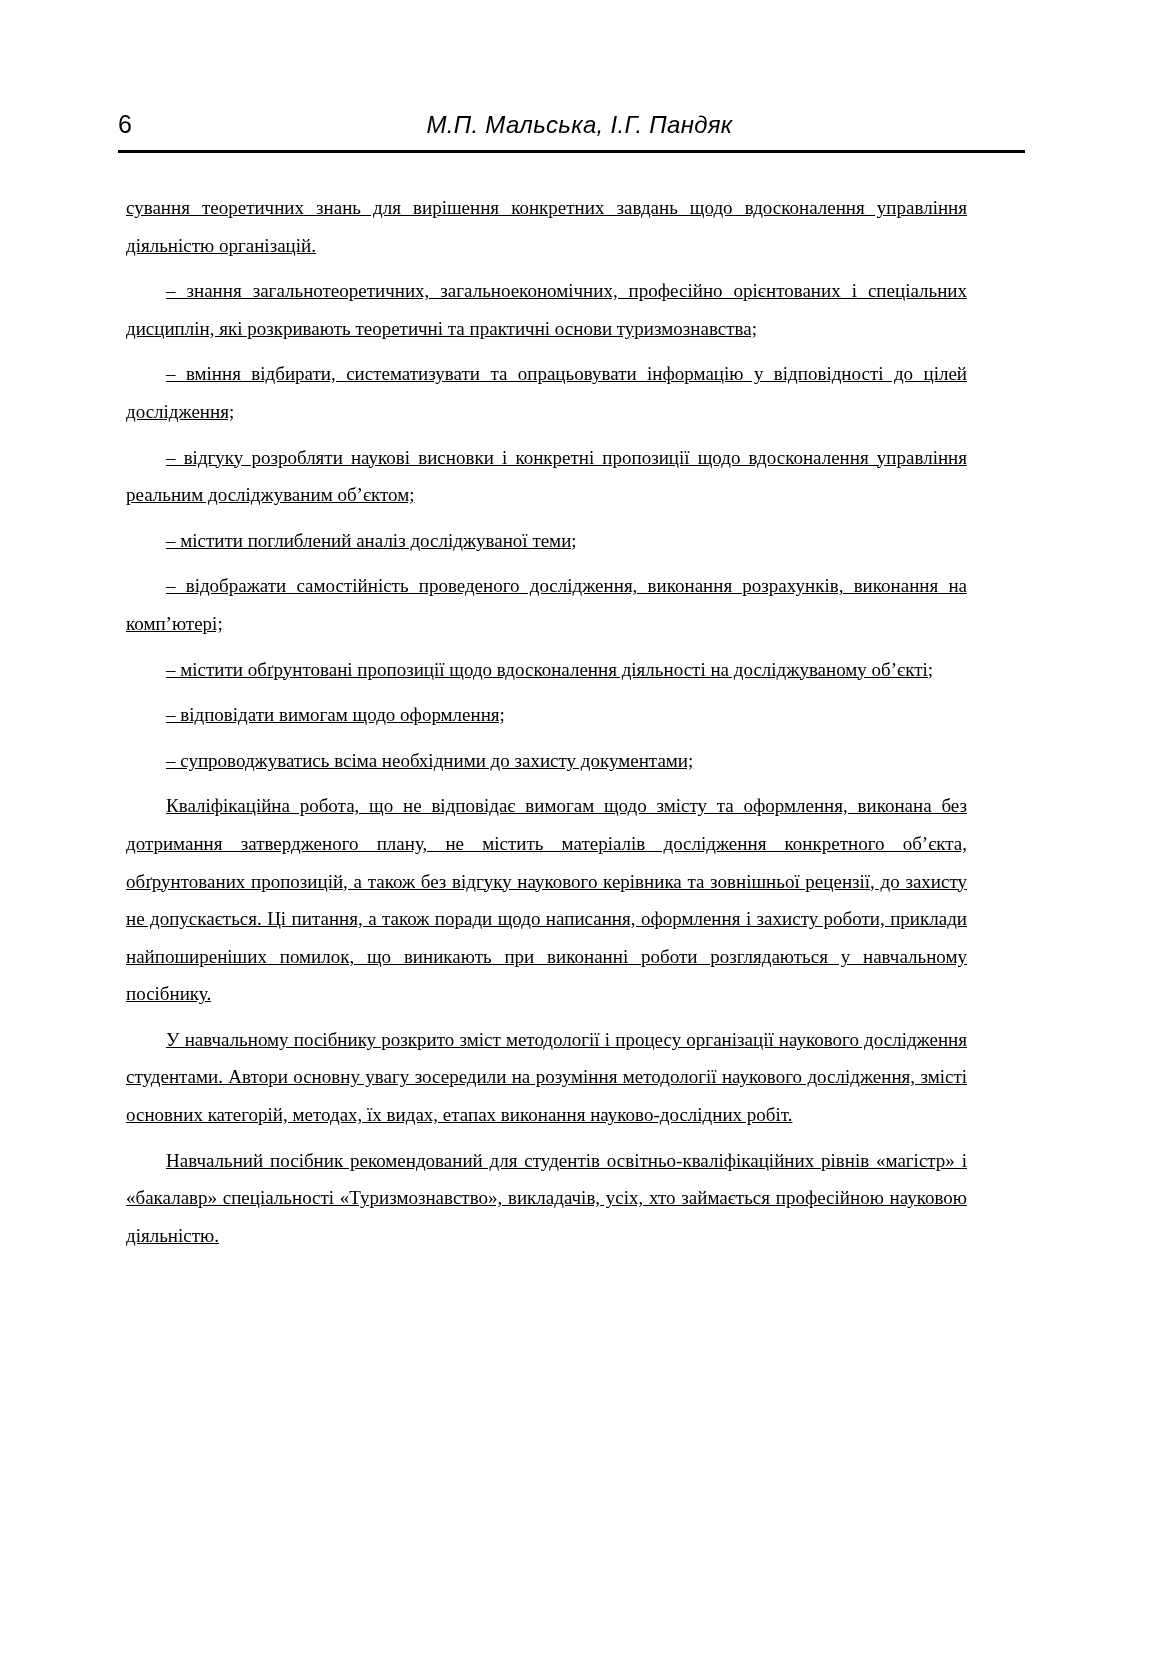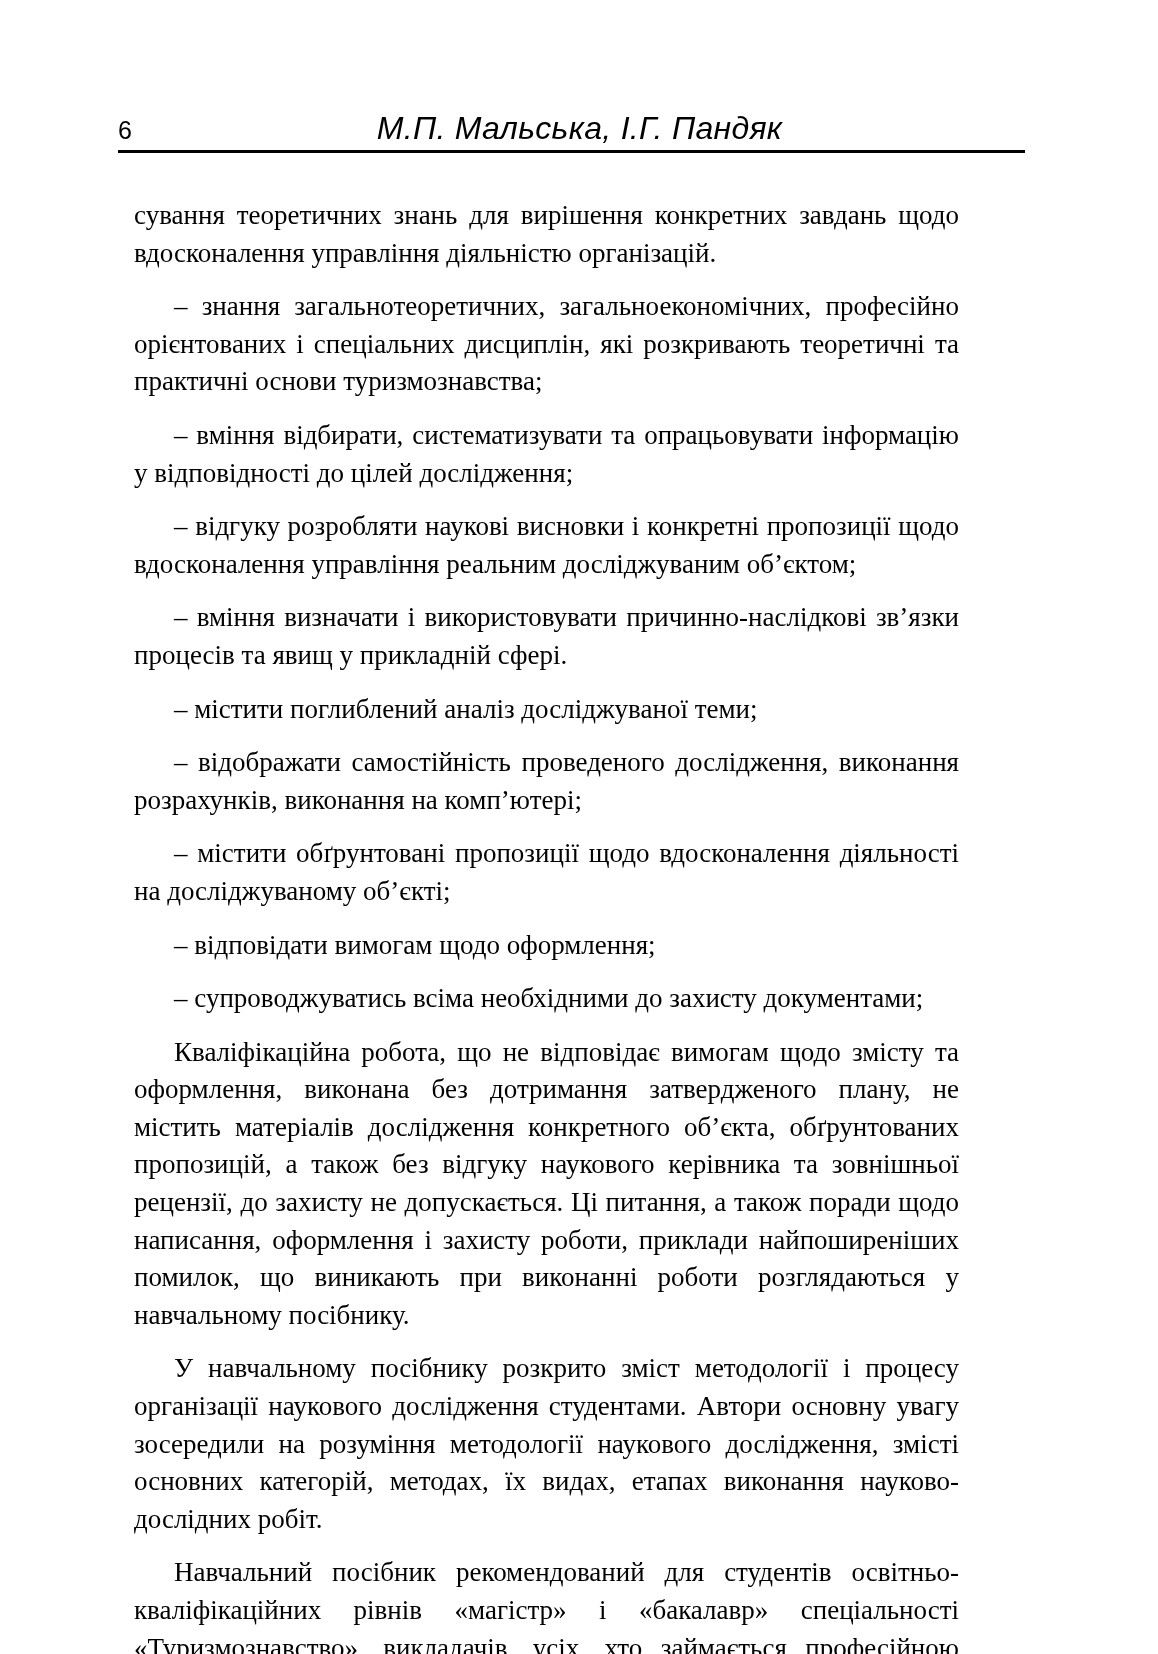--- a/index.html
+++ b/index.html
@@ -41,21 +41,21 @@
     font-style: normal;
     letter-spacing: 0.2px;
     width: 120px;
     flex: 0 0 auto;
   }
   .running-title {
     flex: 1 1 auto;
     text-align: center;
     font-family: "Liberation Sans", "DejaVu Sans", sans-serif;
     font-style: italic;
-    font-size: 32px;
+    font-size: 24px;
     line-height: 1;
     letter-spacing: 0.3px;
     transform: translateX(-52px);
     white-space: nowrap;
   }
   .header-rule {
     position: absolute;
     left: 118px;
     top: 150px;
     width: 907px;
@@ -64,29 +64,30 @@
   }
 
   
   .body-text {
     position: absolute;
     left: 118px;
     top: 181px;
     width: 857px;
   }
   .para {
-    margin: 16px;
-    font-size: 27px;
+    margin: 8px;
+    font-size: 19px;
     line-height: 37.6px;
     text-align: justify;
     text-align-last: left;
     text-indent: 0;
     letter-spacing: 0px;
     word-spacing: 0px;
     hyphens: none;
+    text-decoration: underline;
     -webkit-hyphens: none;
   }
   .para.indent {
     text-indent: 40px;
   }
   .para.dash {
     text-indent: 40px;
   }
   
   .para.short {
@@ -103,21 +104,20 @@
     <span class="running-title">М.П. Мальська, І.Г. Пандяк</span>
   </div>
 
   <div class="header-rule"></div>
 
   <div class="body-text">
     <p class="para">сування теоретичних знань для вирішення конкретних завдань щодо вдосконалення управління діяльністю організацій.</p>
     <p class="para dash">– знання загальнотеоретичних, загальноекономічних, професійно орієнтованих і спеціальних дисциплін, які розкривають теоретичні та практичні основи туризмознавства;</p>
     <p class="para dash">– вміння відбирати, систематизувати та опрацьовувати інформацію у відповідності до цілей дослідження;</p>
     <p class="para dash">– відгуку розробляти наукові висновки і конкретні пропозиції щодо вдосконалення управління реальним досліджуваним об’єктом;</p>
-    <p class="para dash">– вміння визначати і використовувати причинно-наслідкові зв’язки процесів та явищ у прикладній сфері.</p>
     <p class="para dash short">– містити поглиблений аналіз досліджуваної теми;</p>
     <p class="para dash">– відображати самостійність проведеного дослідження, виконання розрахунків, виконання на комп’ютері;</p>
     <p class="para dash">– містити обґрунтовані пропозиції щодо вдосконалення діяльності на досліджуваному об’єкті;</p>
     <p class="para dash short">– відповідати вимогам щодо оформлення;</p>
     <p class="para dash short">– супроводжуватись всіма необхідними до захисту документами;</p>
     <p class="para indent">Кваліфікаційна робота, що не відповідає вимогам щодо змісту та оформлення, виконана без дотримання затвердженого плану, не містить матеріалів дослідження конкретного об’єкта, обґрунтованих пропозицій, а також без відгуку наукового керівника та зовнішньої рецензії, до захисту не допускається. Ці питання, а також поради щодо написання, оформлення і захисту роботи, приклади найпоширеніших помилок, що виникають при виконанні роботи розглядаються у навчальному посібнику.</p>
     <p class="para indent">У навчальному посібнику розкрито зміст методології і процесу організації наукового дослідження студентами. Автори основну увагу зосередили на розуміння методології наукового дослідження, змісті основних категорій, методах, їх видах, етапах виконання науково-дослідних робіт.</p>
     <p class="para indent">Навчальний посібник рекомендований для студентів освітньо-кваліфікаційних рівнів «магістр» і «бакалавр» спеціальності «Туризмознавство», викладачів, усіх, хто займається професійною науковою діяльністю.</p>
   </div>
 

